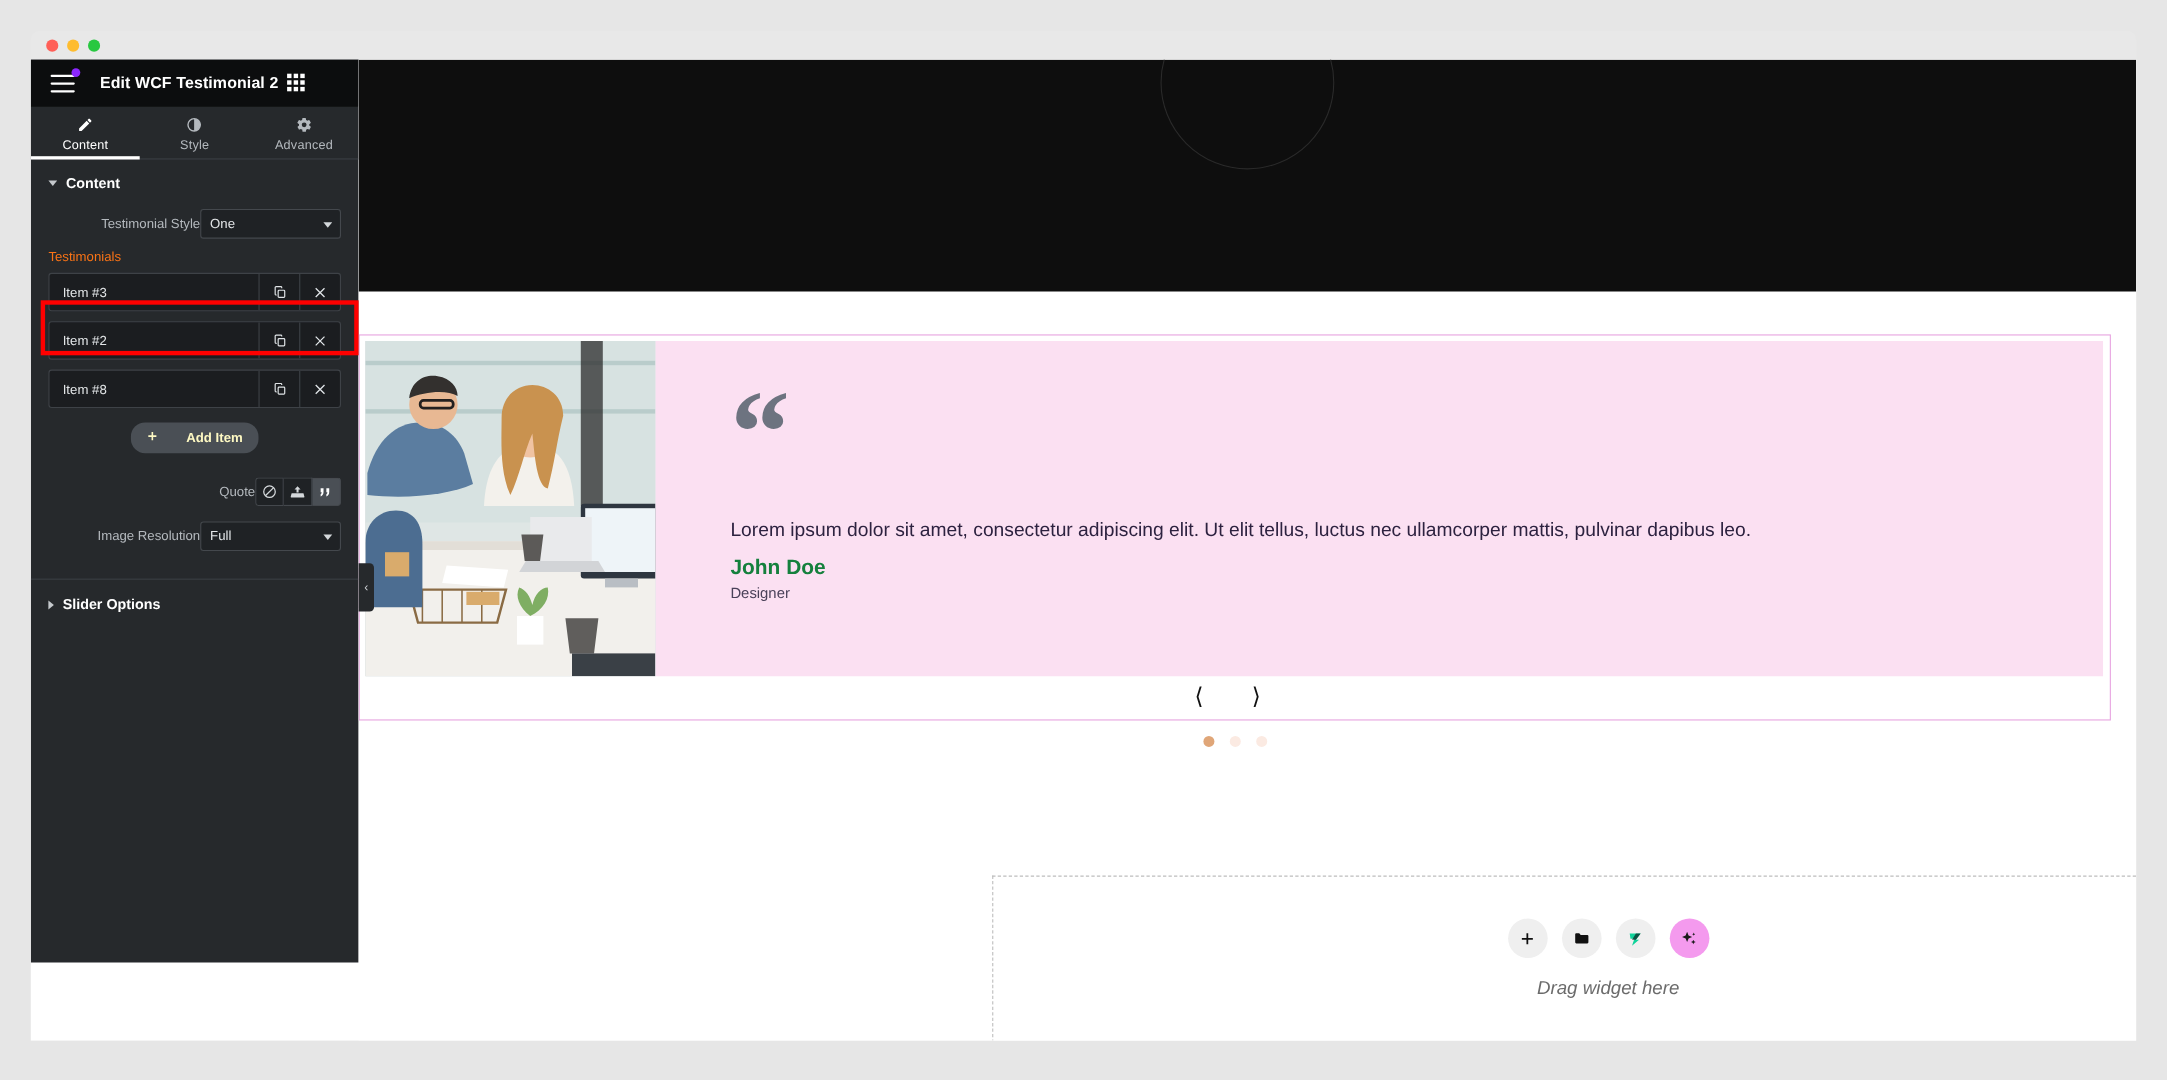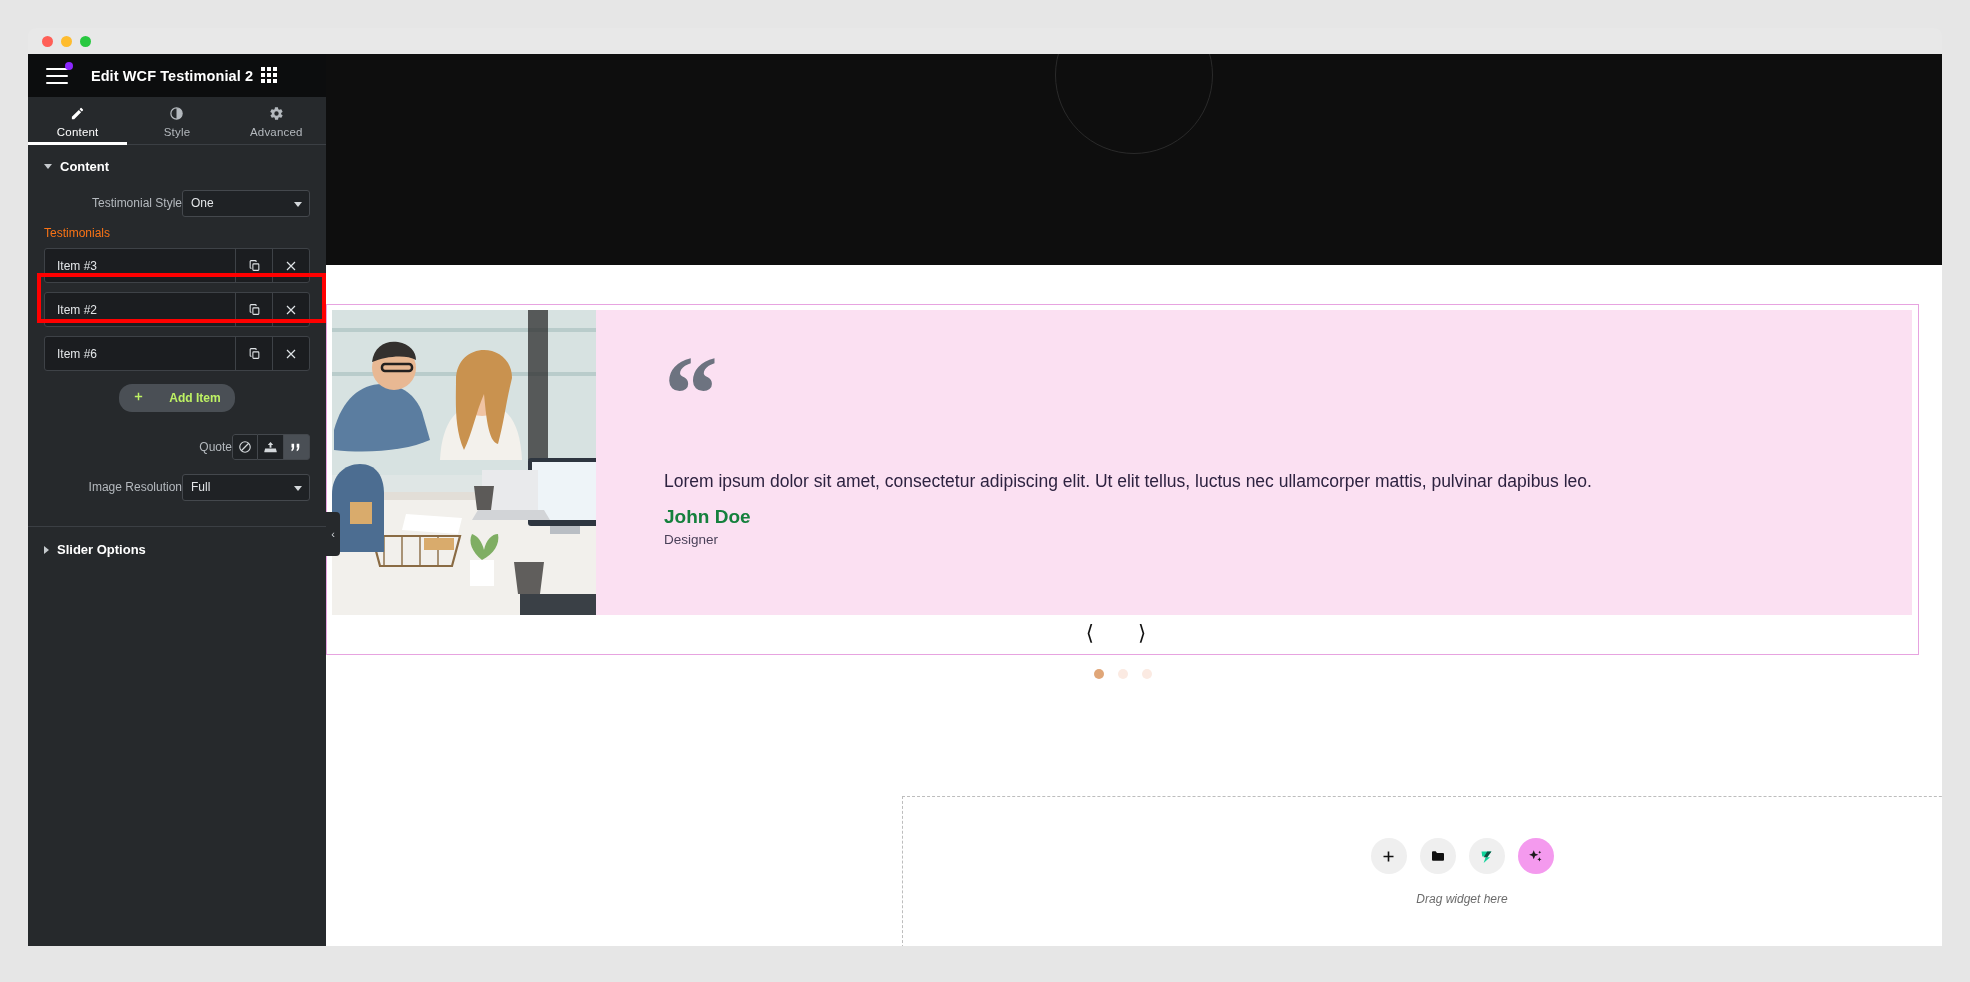--- a/index.html
+++ b/index.html
@@ -31,21 +31,21 @@
   .win-body {
     position: absolute; left: 28px; top: 54px;
     width: 1914px; height: 892px;
     background: #fff;
     overflow: hidden;
   }
 
   
   .panel {
     position: absolute; left: 0; top: 0;
-    width: 298px; height: 928px;
+    width: 298px; height: 821px;
     background: #26292c;
   }
   .panel-header {
     height: 43px; background: #0c0d0e;
     display: flex; align-items: center; position: relative;
   }
   .hamburger {
     position: relative; margin-left: 18px; width: 22px; height: 16px;
     display: flex; flex-direction: column; justify-content: space-between;
     cursor: pointer;
@@ -137,21 +137,21 @@
     flex: 1; display: flex; align-items: center; padding-left: 12px;
     font-size: 12px; color: #e3e6e8; cursor: pointer;
   }
   .rep-btn {
     width: 37px; display: flex; align-items: center; justify-content: center;
     border-left: 1px solid #3e4247; color: #dfe3e6; cursor: pointer;
   }
 
   .add-item-wrap { display: flex; justify-content: center; padding: 4px 0 18px 0; }
   .add-item {
-    background: #4a4f55; color: #bef264; border: none;
+    background: #4a4f55; color: #fef9c3; border: none;
     border-radius: 13px; height: 28px; padding: 0 14px;
     font-size: 12px; font-weight: bold; font-family: "Liberation Sans", sans-serif;
     display: flex; align-items: center; gap: 25px; cursor: pointer;
   }
 
   .icon-group { display: flex; border-radius: 3px; overflow: hidden; }
   .icon-choice {
     width: 26px; height: 26px; background: #1f2225;
     border: 1px solid #44484d; border-left-width: 0;
     display: flex; align-items: center; justify-content: center;
@@ -251,21 +251,21 @@
     justify-content: center; gap: 18px;
   }
   .dz-btns { display: flex; gap: 13px; }
   .dz-btn {
     width: 36px; height: 36px; border-radius: 50%; background: #efefef;
     display: flex; align-items: center; justify-content: center;
     cursor: pointer; color: #111;
   }
   .dz-btn.ai { background: #f49aee; }
   .dz-caption {
-    font-size: 12px; color: #6b6b6b; font-style: italic;
+    font-size: 17px; color: #6b6b6b; font-style: italic;
     font-family: "Liberation Sans", sans-serif;
   }
 </style>
 </head>
 <body>
 
 <div id="app">
 
   <div class="win-chrome">
     <span class="dot red"></span>
@@ -366,21 +366,21 @@
             </svg>
           </div>
           <div class="rep-btn">
             <svg width="12" height="12" viewBox="0 0 24 24" stroke="currentColor" stroke-width="2.4">
               <path d="M4 4 L20 20 M20 4 L4 20"></path>
             </svg>
           </div>
         </div>
 
         <div class="rep-item">
-          <div class="rep-title">Item #6</div>
+          <div class="rep-title">Item #8</div>
           <div class="rep-btn">
             <svg width="13" height="13" viewBox="0 0 24 24" fill="none" stroke="currentColor" stroke-width="2">
               <rect x="9" y="9" width="11" height="12" rx="1.5"></rect>
               <path d="M15 5.5V4.5A1.5 1.5 0 0 0 13.5 3H5.5A1.5 1.5 0 0 0 4 4.5v11A1.5 1.5 0 0 0 5.5 17h1"></path>
             </svg>
           </div>
           <div class="rep-btn">
             <svg width="12" height="12" viewBox="0 0 24 24" stroke="currentColor" stroke-width="2.4">
               <path d="M4 4 L20 20 M20 4 L4 20"></path>
             </svg>

